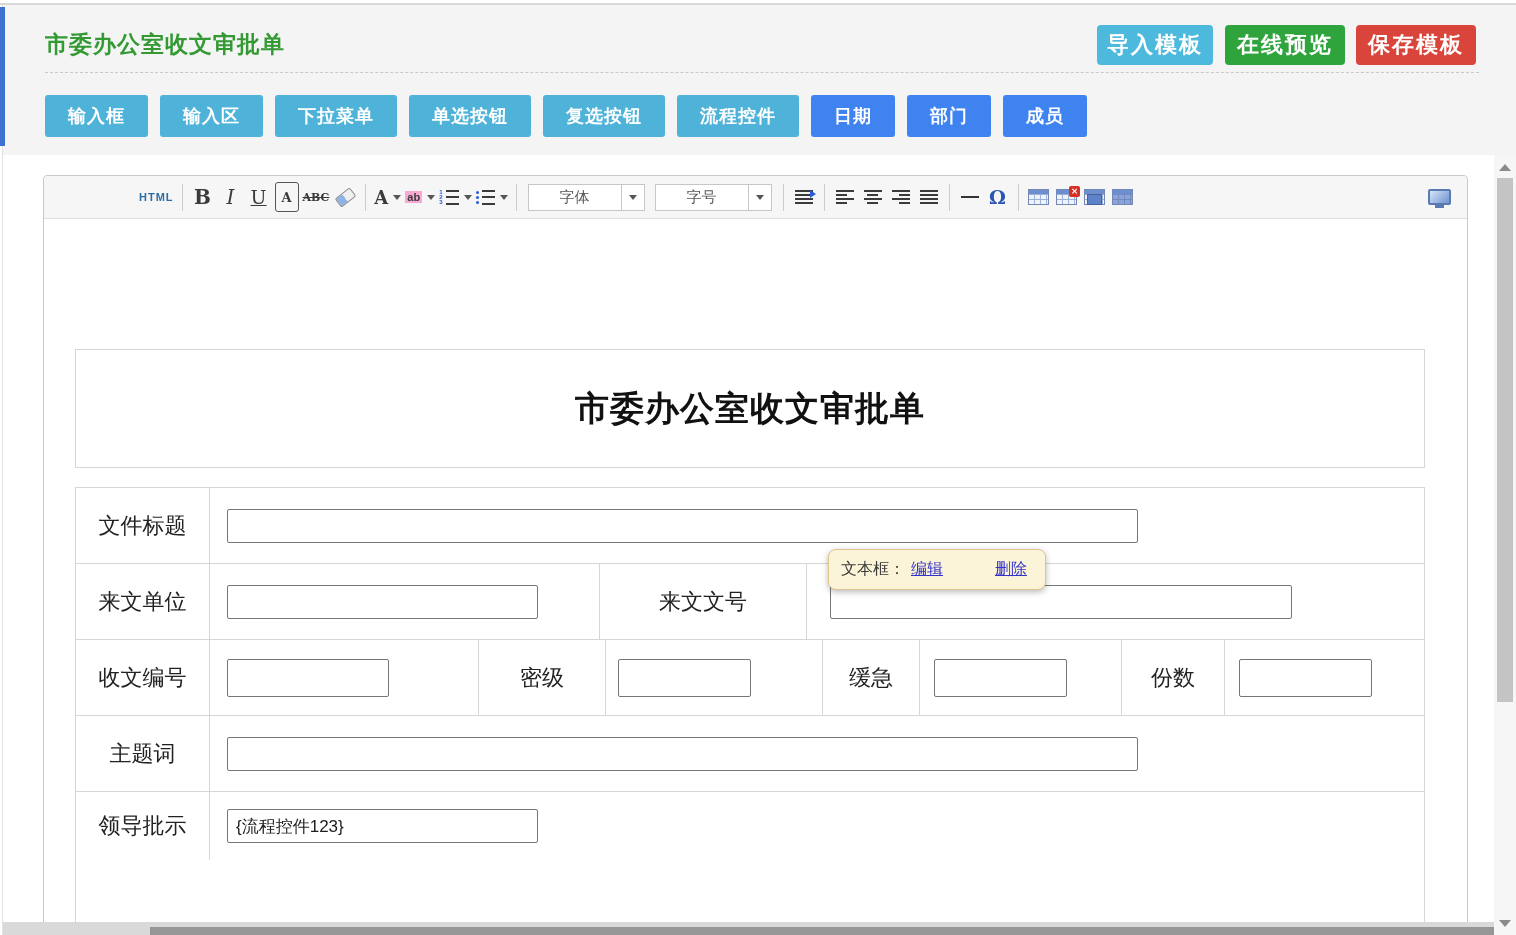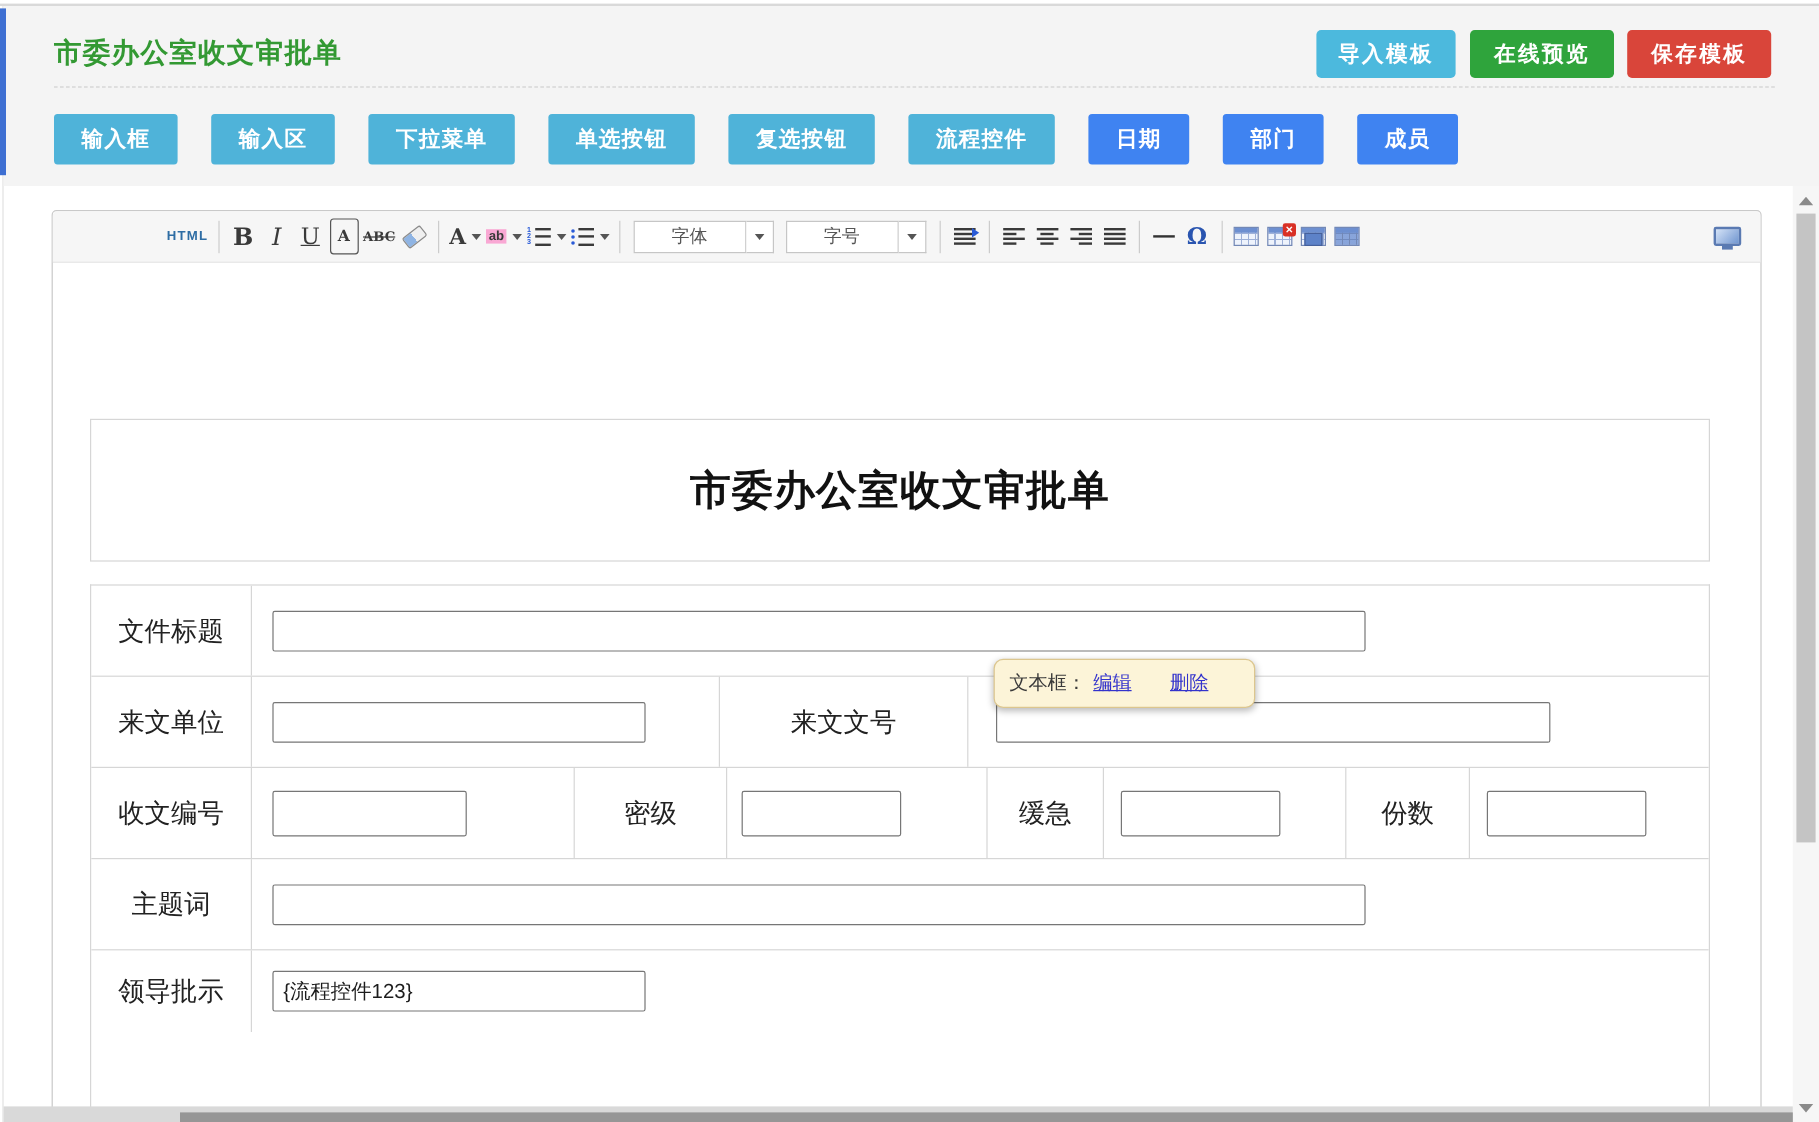--- a/index.html
+++ b/index.html
@@ -8,25 +8,25 @@
 
   
   .top-line { position:absolute; left:0; top:3px; width:100%; height:2px; background:#d9d9d9; }
   .win-left-border { position:absolute; left:2px; top:5px; width:1px; height:930px; background:#e2e2e2; }
   .blue-strip { position:absolute; left:0; top:7px; width:5px; height:139px; background:#3e6fd2; }
 
   
   .header-panel { position:absolute; left:3px; top:5px; width:1513px; height:150px; background:#f4f4f4; }
   .page-title { position:absolute; left:42px; top:24px; font-family:"DejaVu Serif", serif; font-weight:bold; font-size:23px; color:#339933; letter-spacing:1px; }
   .dashed-sep { position:absolute; left:42px; top:67px; width:1434px; border-top:1px dashed #c8c8c8; }
-  .action-btn { position:absolute; top:20px; height:40px; border:none; border-radius:4px; color:#fff; font-family:Liberation Serif, serif; font-weight:bold; font-size:18px; letter-spacing:2px; display:flex; align-items:center; justify-content:center; cursor:pointer; }
+  .action-btn { position:absolute; top:20px; height:40px; border:none; border-radius:4px; color:#fff; font-family:Liberation Serif, serif; font-weight:bold; font-size:22px; letter-spacing:2px; display:flex; align-items:center; justify-content:center; cursor:pointer; }
   .ab-import { left:1094px; width:116px; background:#4cb9dd; }
   .ab-preview { left:1222px; width:120px; background:#2fa43c;text-align:center; }
   .ab-save { left:1353px; width:120px; background:#d9453a; }
-  .controls-row { position:absolute; left:42px; top:90px; display:flex; gap:28px; }
+  .controls-row { position:absolute; left:42px; top:90px; display:flex; gap:12px; }
   .ctrl-btn { height:42px; padding:0 23px; border:none; border-radius:3px; color:#fff; font-family:"DejaVu Serif", serif; font-weight:bold; font-size:18px; letter-spacing:1px; display:flex; align-items:center; cursor:pointer; white-space:nowrap; }
   .ctrl-light { background:#4fb3d9; }
   .ctrl-primary { background:#3f83f1; }
 
   
   .editor { position:absolute; left:43px; top:175px; width:1425px; height:760px; border:1px solid #c9c9c9; border-radius:4px 4px 0 0; background:#fff; }
   .toolbar { height:43px; background:#f6f6f6; border-bottom:1px solid #ddd; border-radius:4px 4px 0 0; display:flex; align-items:center; padding-left:93px; }
   .ti { height:30px; min-width:24px; display:flex; align-items:center; justify-content:center; margin:0 2px; border-radius:3px; cursor:pointer; color:#3a3a3a; }
   .sep { width:1px; height:27px; background:#ccc; margin:0 6px; }
   .t-html { font-size:11px; font-weight:bold; color:#2e6da4; letter-spacing:1px; }
@@ -83,21 +83,21 @@
   .flabel { justify-content:center; font-size:22px; color:#222; }
   .w-label { width:133px; flex:0 0 133px; }
   .grow { flex:1 1 auto; }
   input.fi { border:1px solid #767676; border-radius:2px; height:34px; font-size:17px; padding:0 8px; background:#fff; font-family:"Liberation Sans",sans-serif; color:#1c1c1c; }
   input.fi.tall { height:38px; }
 
   
   .tooltip { position:absolute; left:828px; top:549px; width:218px; height:41px; background:#fcf4d8; border:1px solid #dcc68e; border-radius:8px; box-shadow:0 2px 6px rgba(0,0,0,.28); display:flex; align-items:center; padding-left:12px; font-family:"DejaVu Serif", serif; font-size:16px; color:#3a3a3a; z-index:5; }
   .tooltip a { color:#3333cc; text-decoration:underline; cursor:pointer; }
   .tt-edit { margin-left:6px; }
-  .tt-del { margin-left:32px; }
+  .tt-del { margin-left:52px; }
 
   
   .v-scroll { position:absolute; right:0; top:155px; width:22px; height:780px; background:#f6f6f6; z-index:6; }
   .v-up, .v-down { position:absolute; left:3px; width:16px; height:16px; display:flex; align-items:center; justify-content:center; }
   .v-up { top:4px; } .v-down { bottom:4px; }
   .tri-up { width:0; height:0; border-left:6px solid transparent; border-right:6px solid transparent; border-bottom:7px solid #8a8a8a; }
   .tri-down { width:0; height:0; border-left:6px solid transparent; border-right:6px solid transparent; border-top:7px solid #8a8a8a; }
   .v-thumb { position:absolute; left:3px; width:16px; top:23px; height:524px; background:#c4c4c4; }
   .h-scroll { position:absolute; left:3px; bottom:0; width:1491px; height:13px; background:#d9d9d9; z-index:7; }
   .h-thumb { position:absolute; left:147px; bottom:0; width:1344px; height:8px; background:#969696; }

